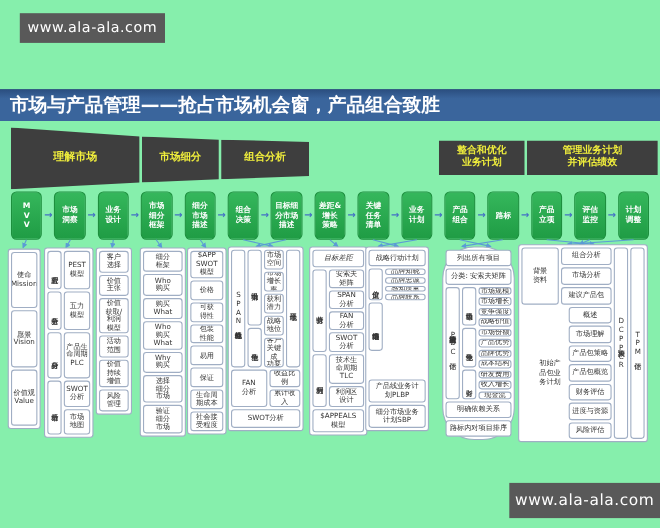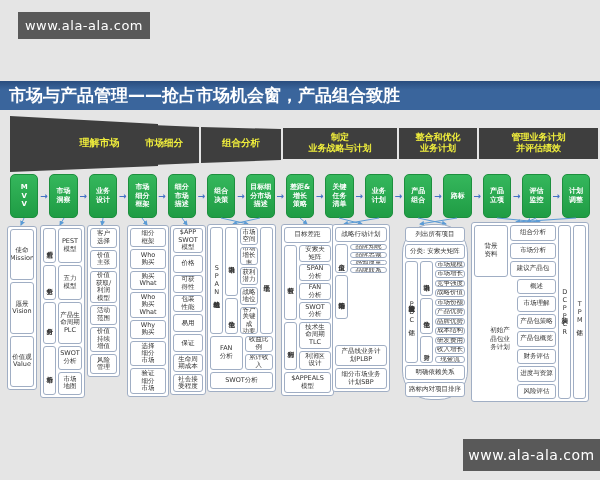--- a/index.html
+++ b/index.html
@@ -1,33 +1,33 @@
 <!DOCTYPE html>
 <html><head>
 <meta charset="utf-8">
 <style>
   html,body{margin:0;padding:0;background:#fff;}
-  .stage{position:relative;width:600px;height:480px;background:#e5e5e5;overflow:hidden;
+  .stage{position:relative;width:600px;height:480px;background:#86efac;overflow:hidden;
          font-family:"DejaVu Sans",sans-serif;}
   
   .wm{position:absolute;background:#595959;color:#fff;display:flex;align-items:center;
       justify-content:center;font-size:13px;letter-spacing:.5px;}
   .wm-top{left:18px;top:12px;width:132px;height:27px;}
   .wm-bottom{left:463px;top:439px;width:137px;height:32px;font-size:14px;}
   
   .title-bar{position:absolute;left:0;top:81px;width:600px;height:29px;
       background:linear-gradient(180deg,#2a4d7e 0%,#3a659c 30%,#3a659c 100%);
       color:#fff;font-weight:bold;font-size:17px;display:flex;align-items:center;padding-left:9px;
       box-sizing:border-box;}
   
   .funnel{position:absolute;left:0;top:113px;width:600px;height:60px;}
   .seg{position:absolute;top:0;height:60px;background:#3e3e3e;color:#f0ee3c;font-weight:bold;
        display:flex;align-items:center;justify-content:center;text-align:center;
        white-space:pre-line;line-height:1.25;}
-  .seg1{left:10px;width:117px;font-size:10px;clip-path:polygon(0 3px,100% 11px,100% 53px,0 59px);padding-left:31px;}
+  .seg1{left:10px;width:117px;font-size:10px;clip-path:polygon(0 3px,100% 11px,100% 53px,0 59px);}
   .seg2{left:129px;width:70px;font-size:9.5px;clip-path:polygon(0 11px,100% 14px,100% 50px,0 53px);}
   .seg3{left:201px;width:80px;font-size:9.5px;clip-path:polygon(0 14px,100% 16px,100% 47px,0 50px);}
   .seg4{left:283px;width:114px;font-size:9px;clip-path:polygon(0 15px,100% 15px,100% 46px,0 46px);}
   .seg5{left:399px;width:78px;font-size:9px;clip-path:polygon(0 15px,100% 15px,100% 46px,0 46px);}
   .seg6{left:479px;width:119px;font-size:9px;clip-path:polygon(0 15px,100% 15px,100% 46px,0 46px);}
   
   .process-row{position:absolute;left:10px;top:174px;width:580px;height:44px;display:flex;
        align-items:stretch;}
   .step{flex:1 1 0;background:linear-gradient(180deg,#35b75c,#1f9c44);border:1px solid #1d8f3e;
        border-radius:5px;color:#fff;font-weight:bold;font-size:7px;line-height:1.25;
@@ -69,22 +69,20 @@
 
 <div class="stage">
   <div class="wm wm-top">www.ala-ala.com</div>
 
   <div class="title-bar">市场与产品管理——抢占市场机会窗，产品组合致胜</div>
 
   <div class="funnel">
     <div class="seg seg1">理解市场</div>
     <div class="seg seg2">市场细分</div>
     <div class="seg seg3">组合分析</div>
-    <div class="seg seg4">制定
-业务战略与计划</div>
     <div class="seg seg5">整合和优化
 业务计划</div>
     <div class="seg seg6">管理业务计划
 并评估绩效</div>
   </div>
 
   <div class="process-row" id="process-row">
       <div class="step">M
 V
 V</div>
@@ -288,21 +286,21 @@
             <div class="n-stack">
               <div class="n-box">收益比例</div>
               <div class="n-box">累计收入</div>
             </div>
           </div>
           <div class="n-box" style="height: 13px; flex: 0 0 13px;">SWOT分析</div>
         </div>
       </div>
       <div class="col col-gap">
         <div class="n-stack">
-          <div class="n-box" style="height: 12px; flex: 0 0 12px;">目标差距</div>
+          <div class="n-box" style="height: 12px; flex: 0 0 12px; font-style: italic;">目标差距</div>
           <div class="n-row" style="flex: 4 1 0%;">
             <div class="n-vtext">营收分析</div>
             <div class="n-stack">
               <div class="n-box">安索夫
 矩阵</div>
               <div class="n-box">SPAN
 分析</div>
               <div class="n-box">FAN
 分析</div>
               <div class="n-box">SWOT

